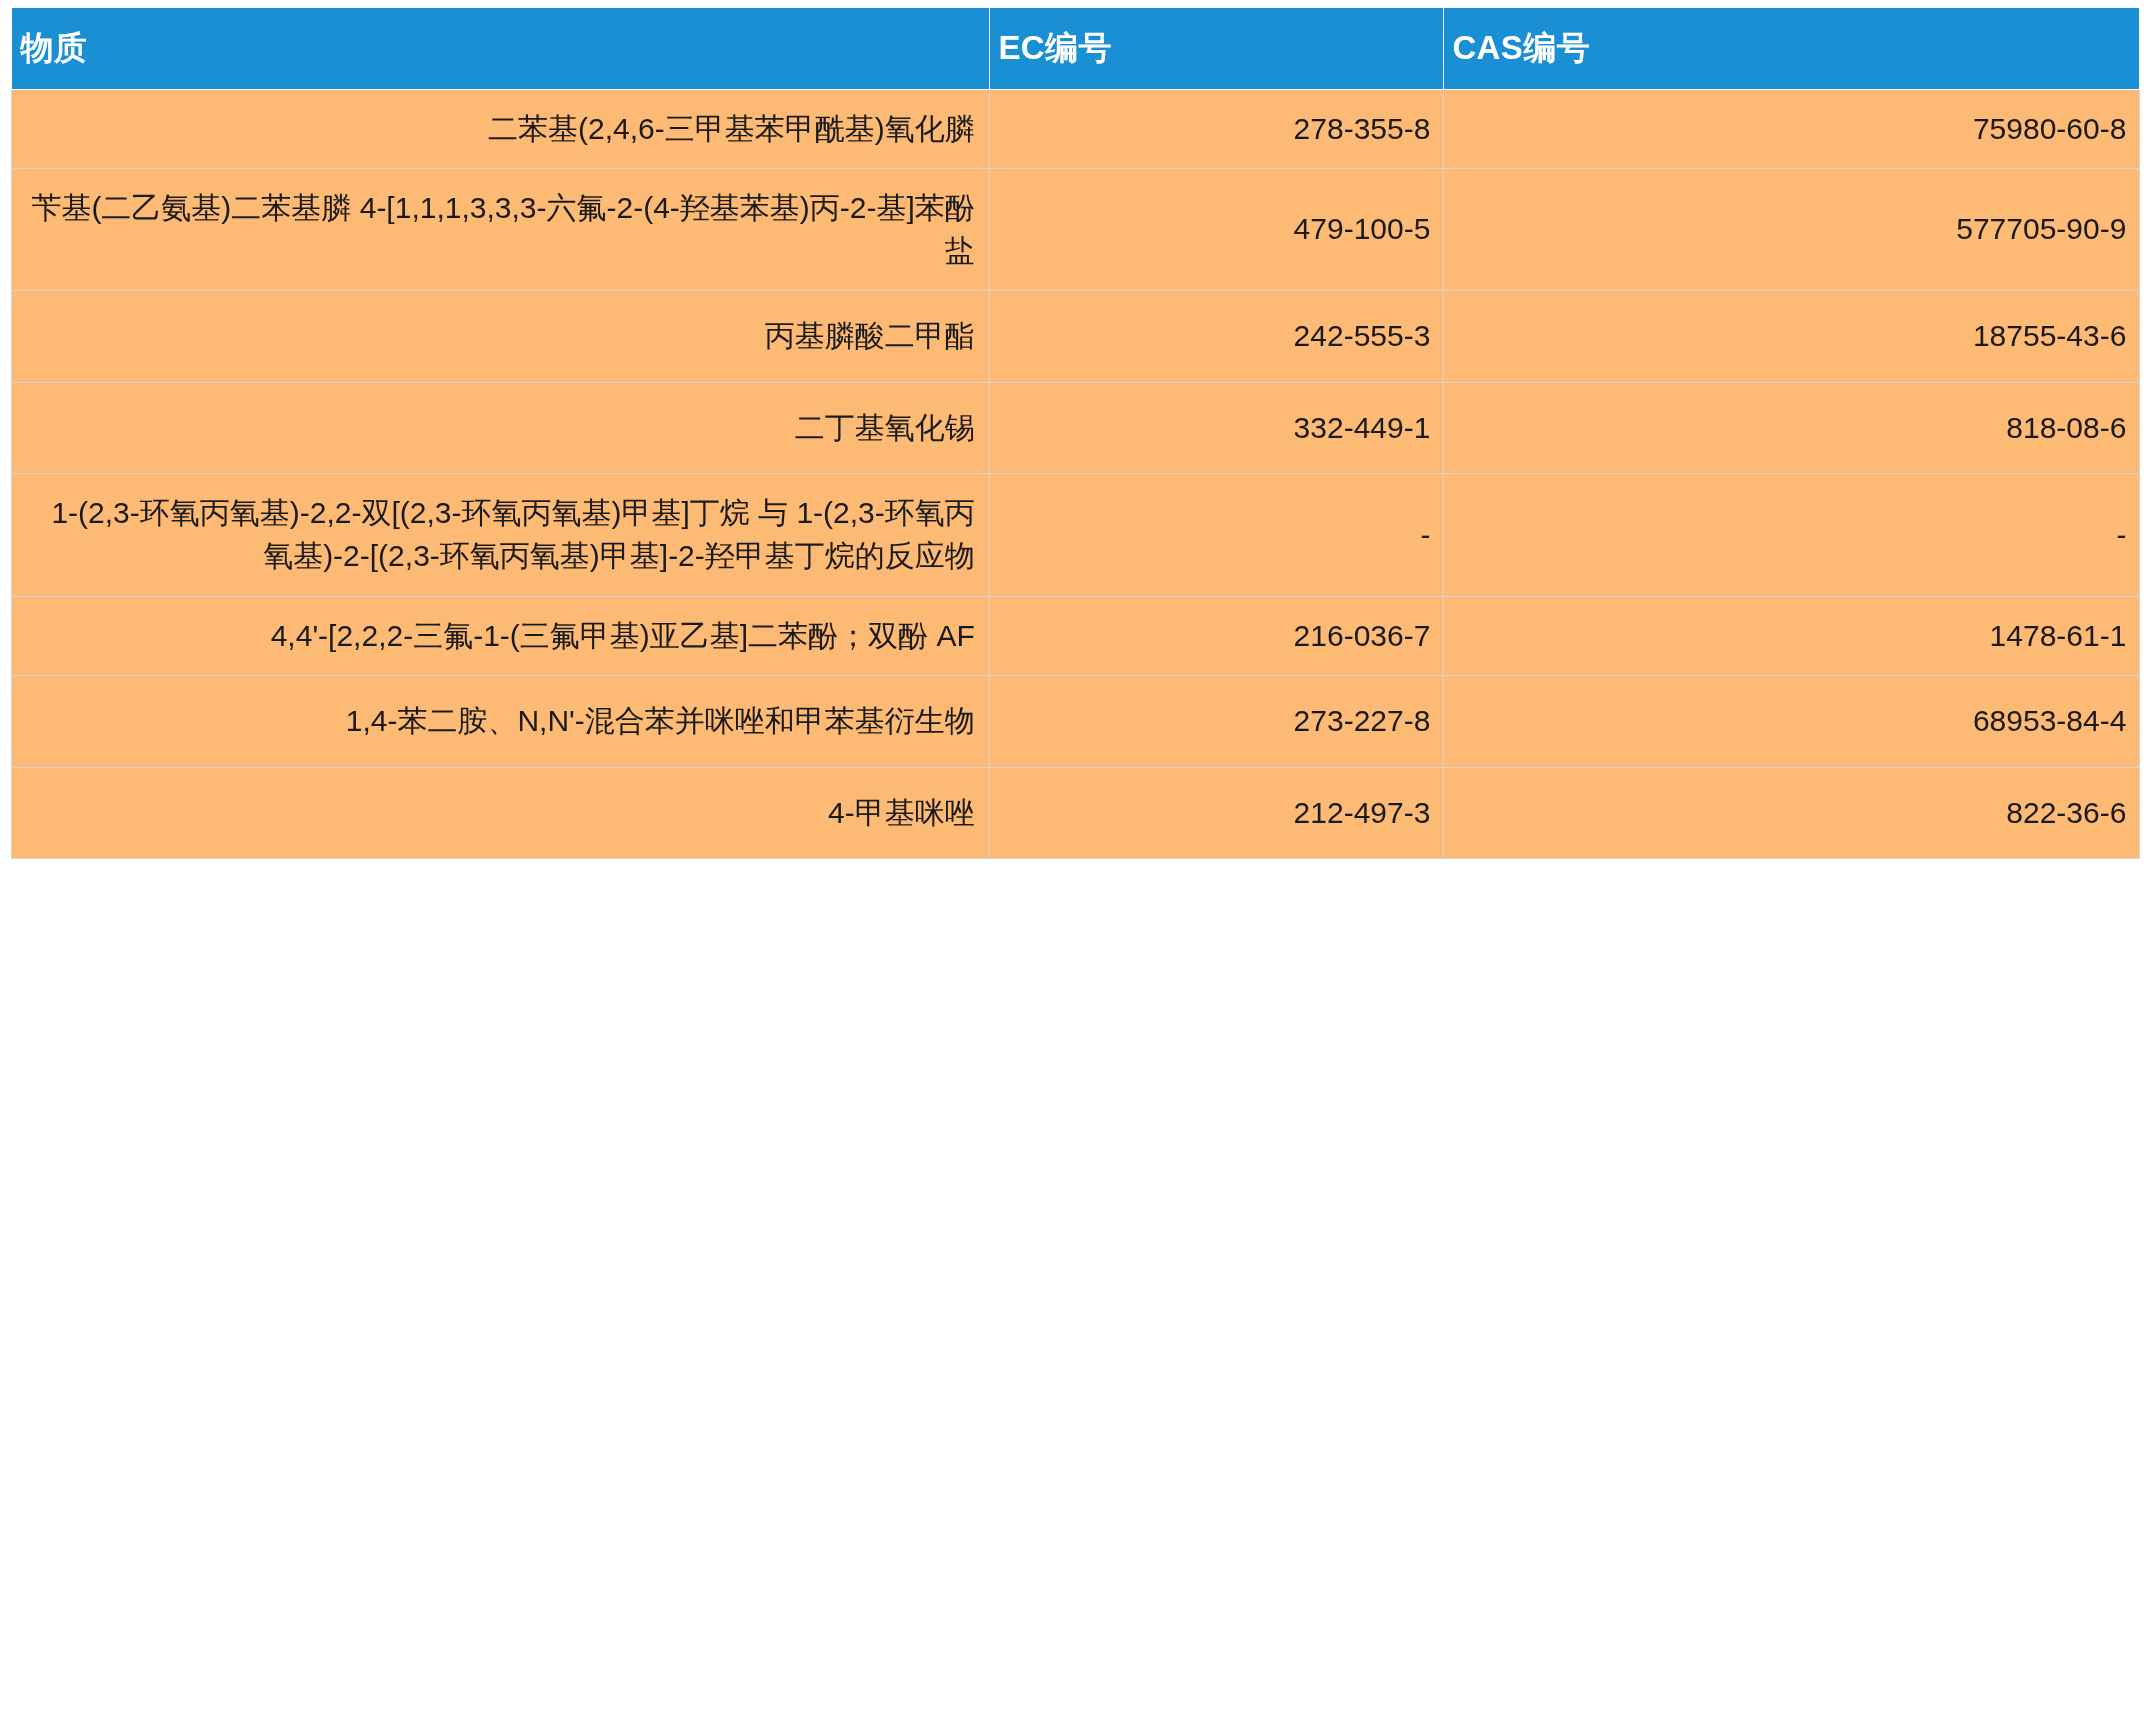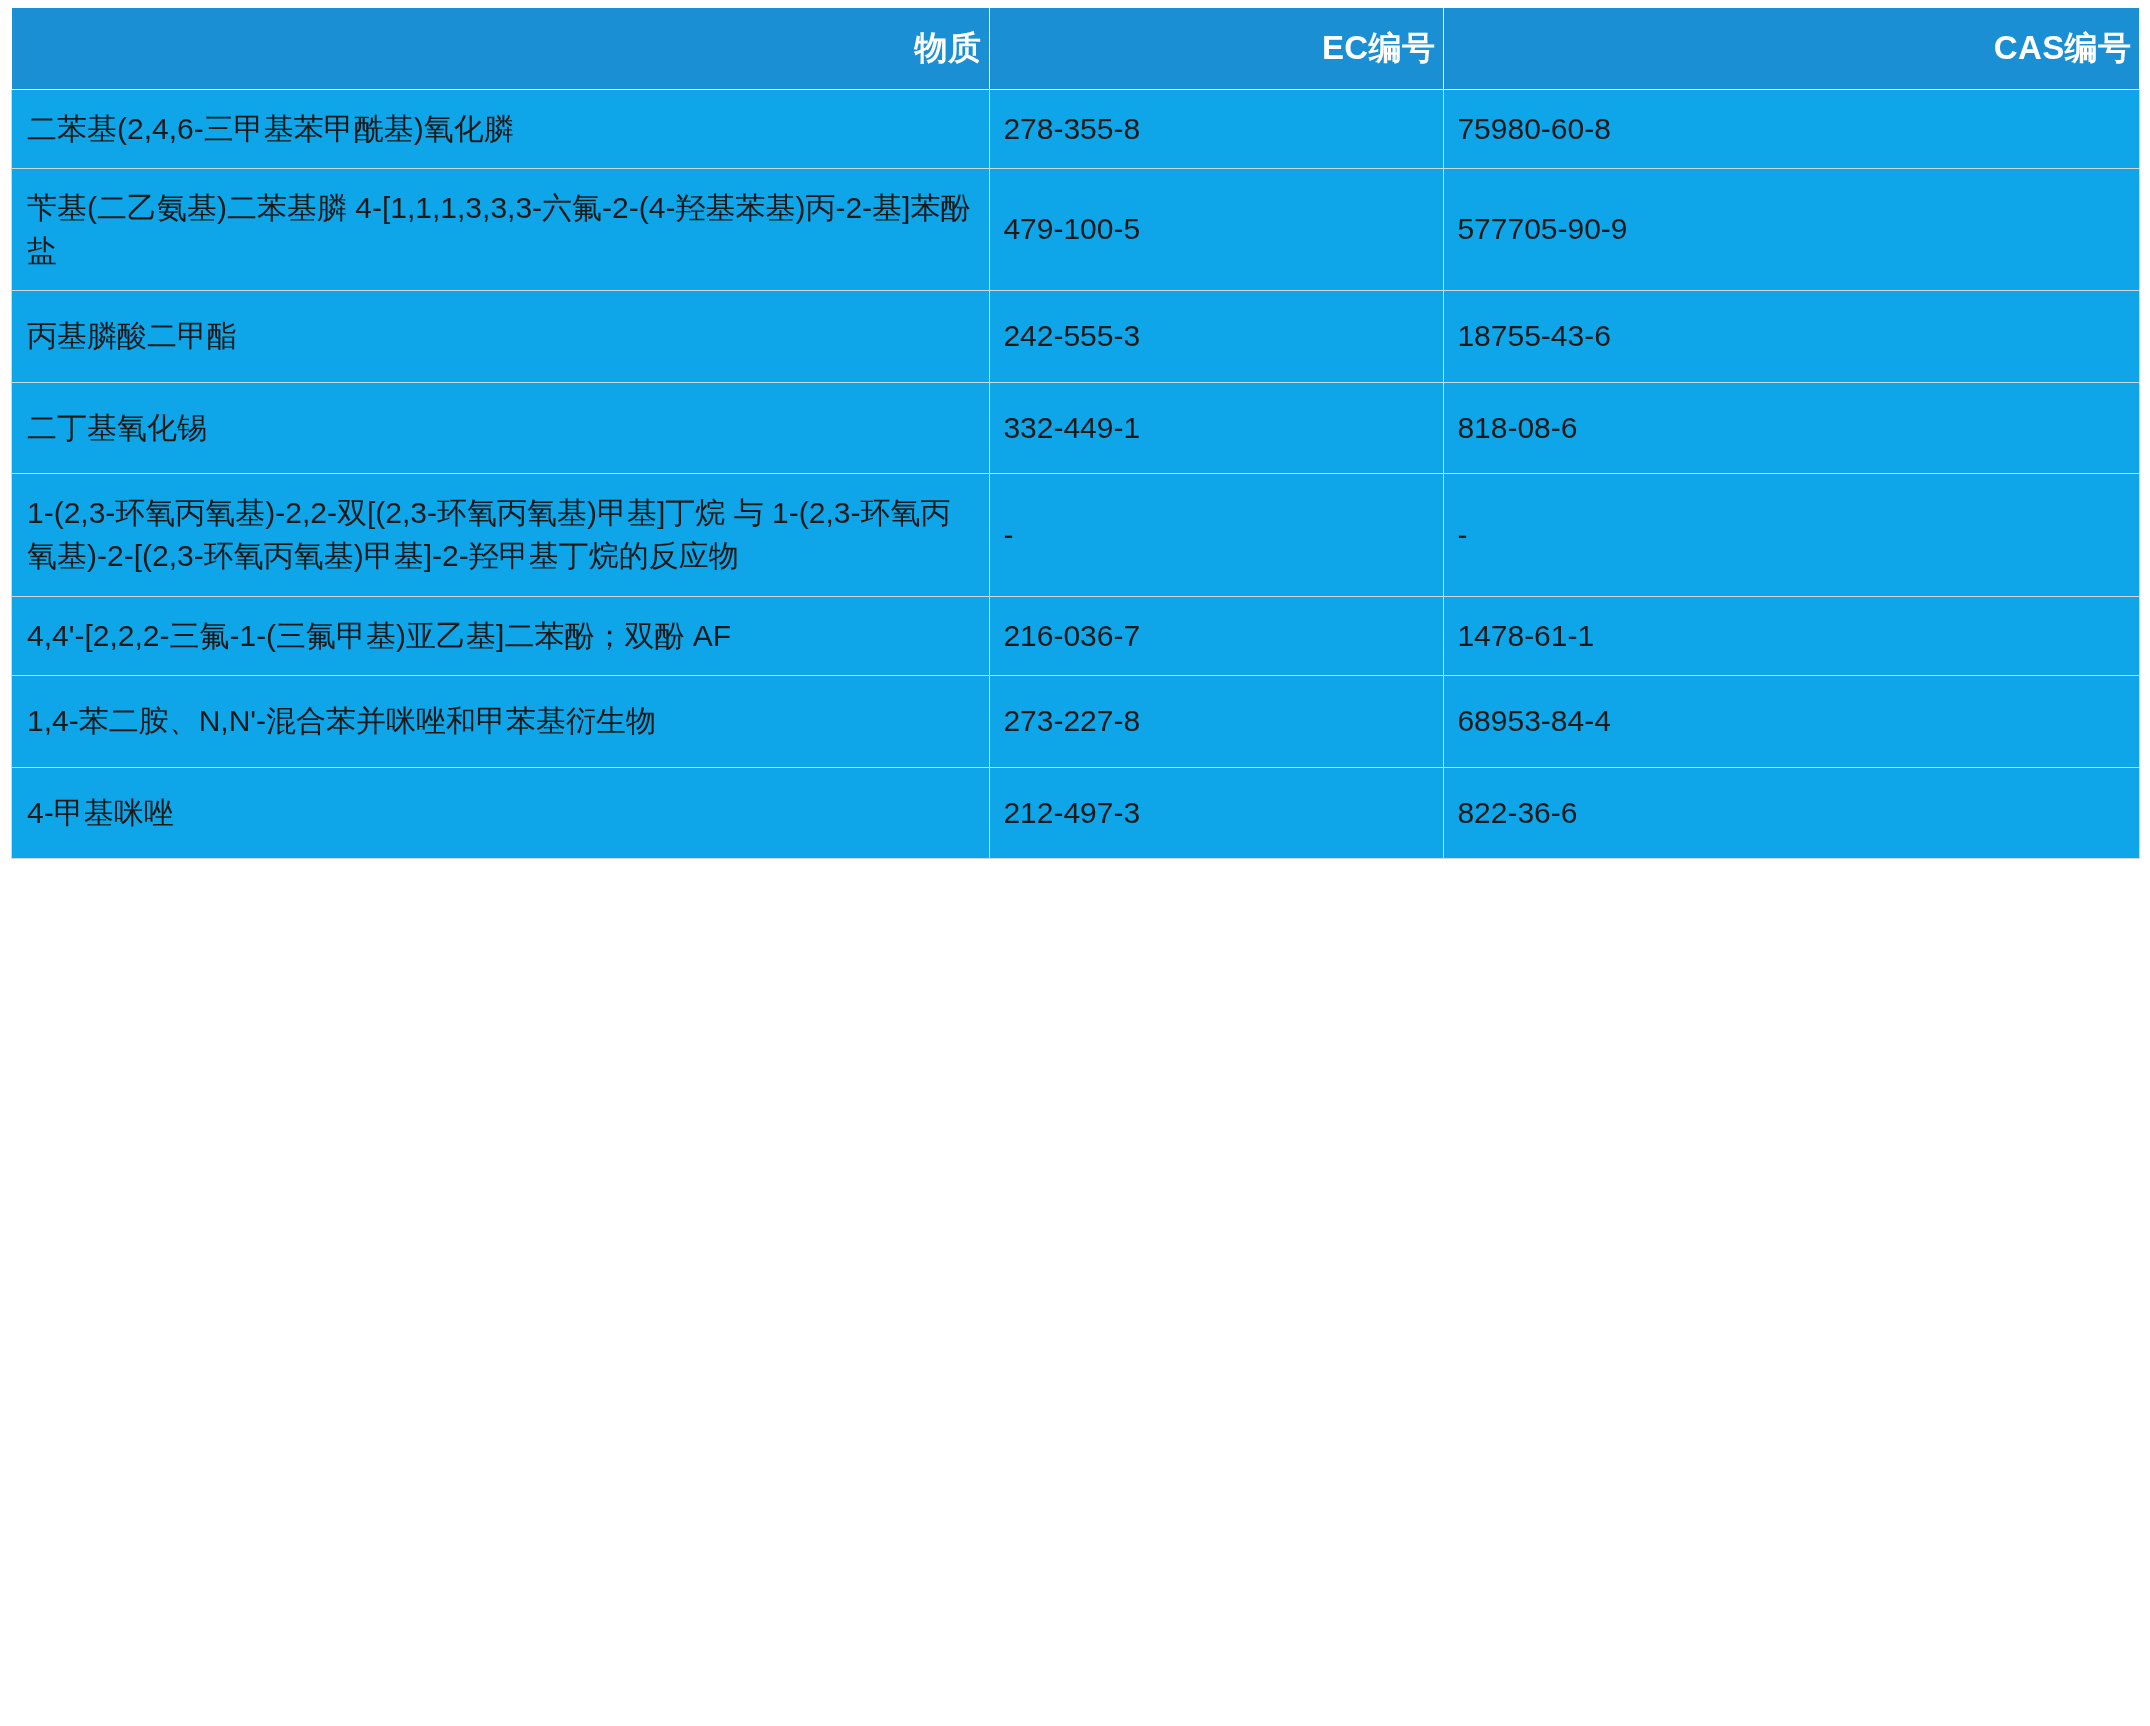--- a/index.html
+++ b/index.html
@@ -24,34 +24,34 @@
   }
   table.substance-table col.c-name { width: 978px; }
   table.substance-table col.c-ec   { width: 454px; }
   table.substance-table col.c-cas  { width: 696px; }
 
   thead th {
     background: #1a8fd4;
     color: #ffffff;
     font-size: 33px;
     font-weight: bold;
-    text-align: right;
+    text-align: left;
     padding: 18px 8px;
     border: 0.8px solid #ffffff;
     letter-spacing: 0.4px;
   }
   tbody td {
     border: 0.8px solid #d4d4d4;
     color: #1a1a1a;
     font-size: 30px;
     line-height: 1.42;
-    text-align: left;
+    text-align: right;
     vertical-align: middle;
     padding: 18px 13px;
-    background: #0ea5e9;
+    background: #fdba74;
   }
   tbody td.name-cell {
     padding-left: 14.6px;
     padding-right: 14.6px;
   }
   tbody tr.tall td { padding-top: 24px; padding-bottom: 24px; }
   tbody td.dash { font-size: 30px; }
 </style>
 </head>
 <body>

